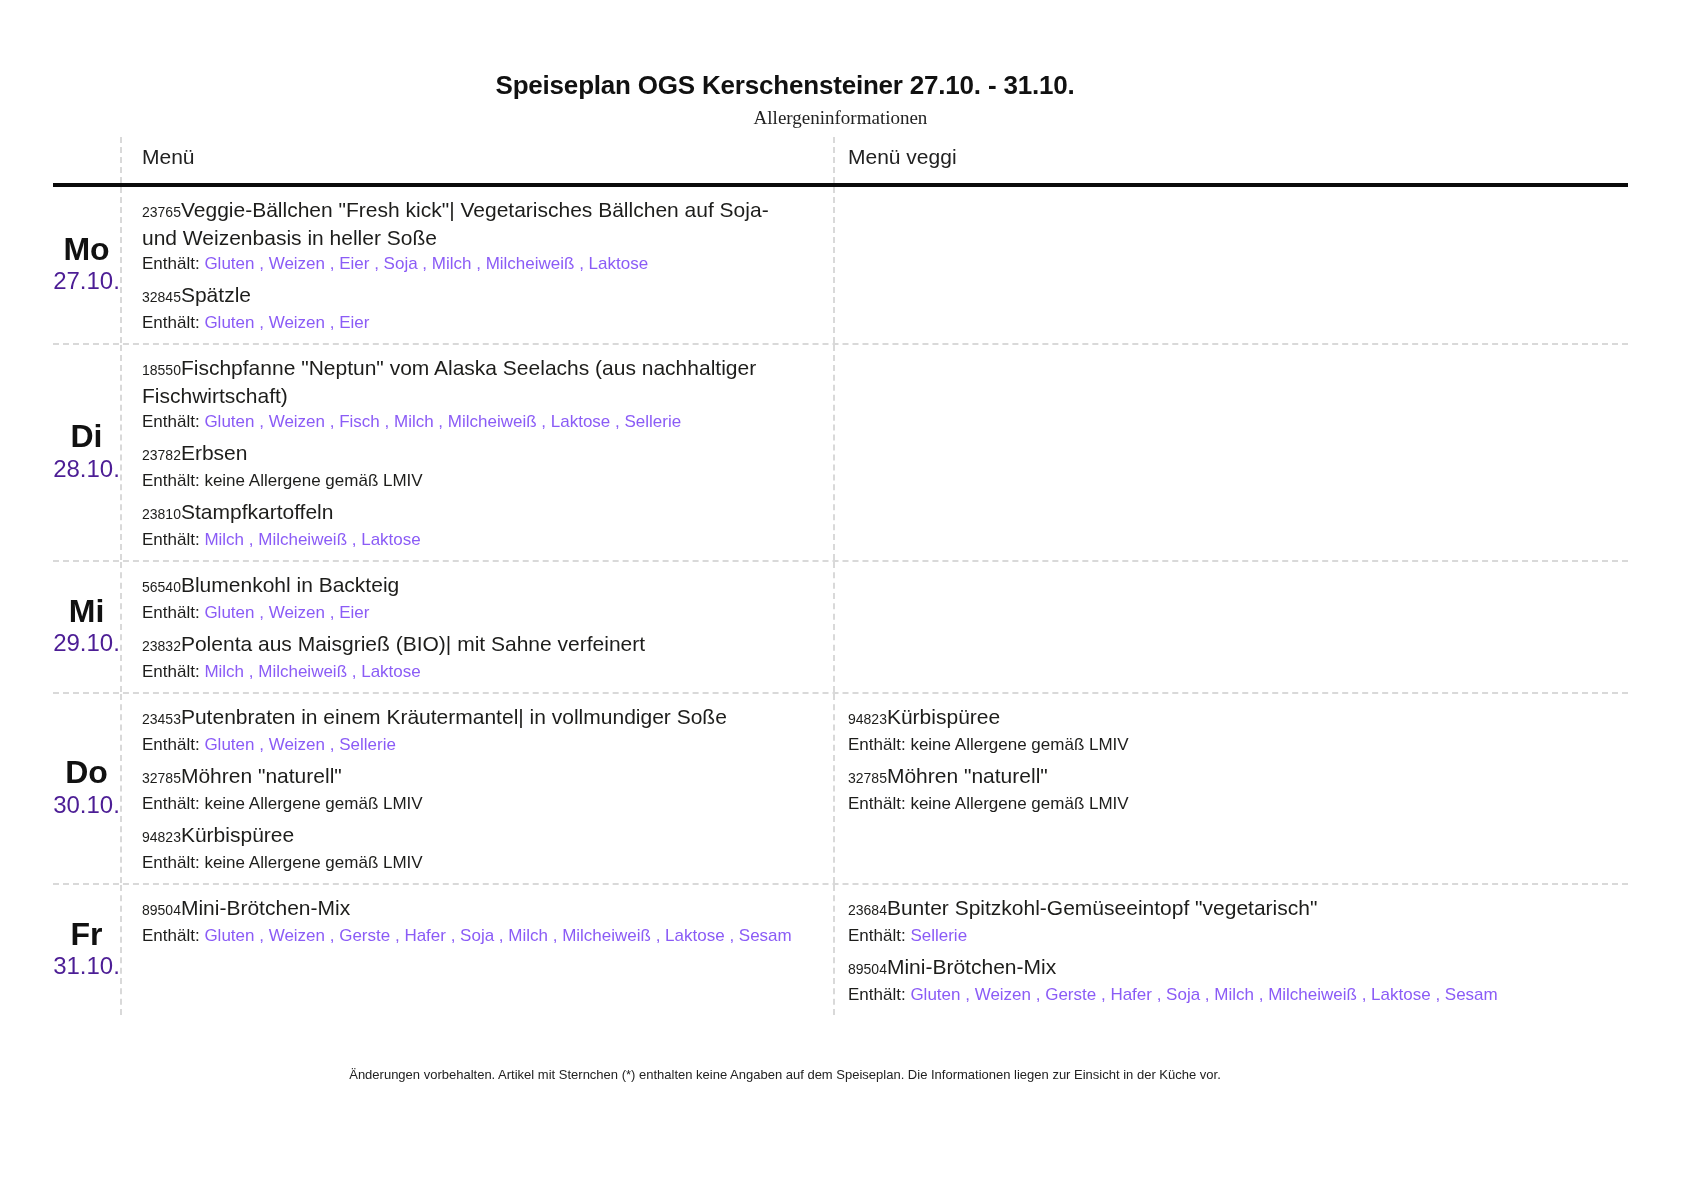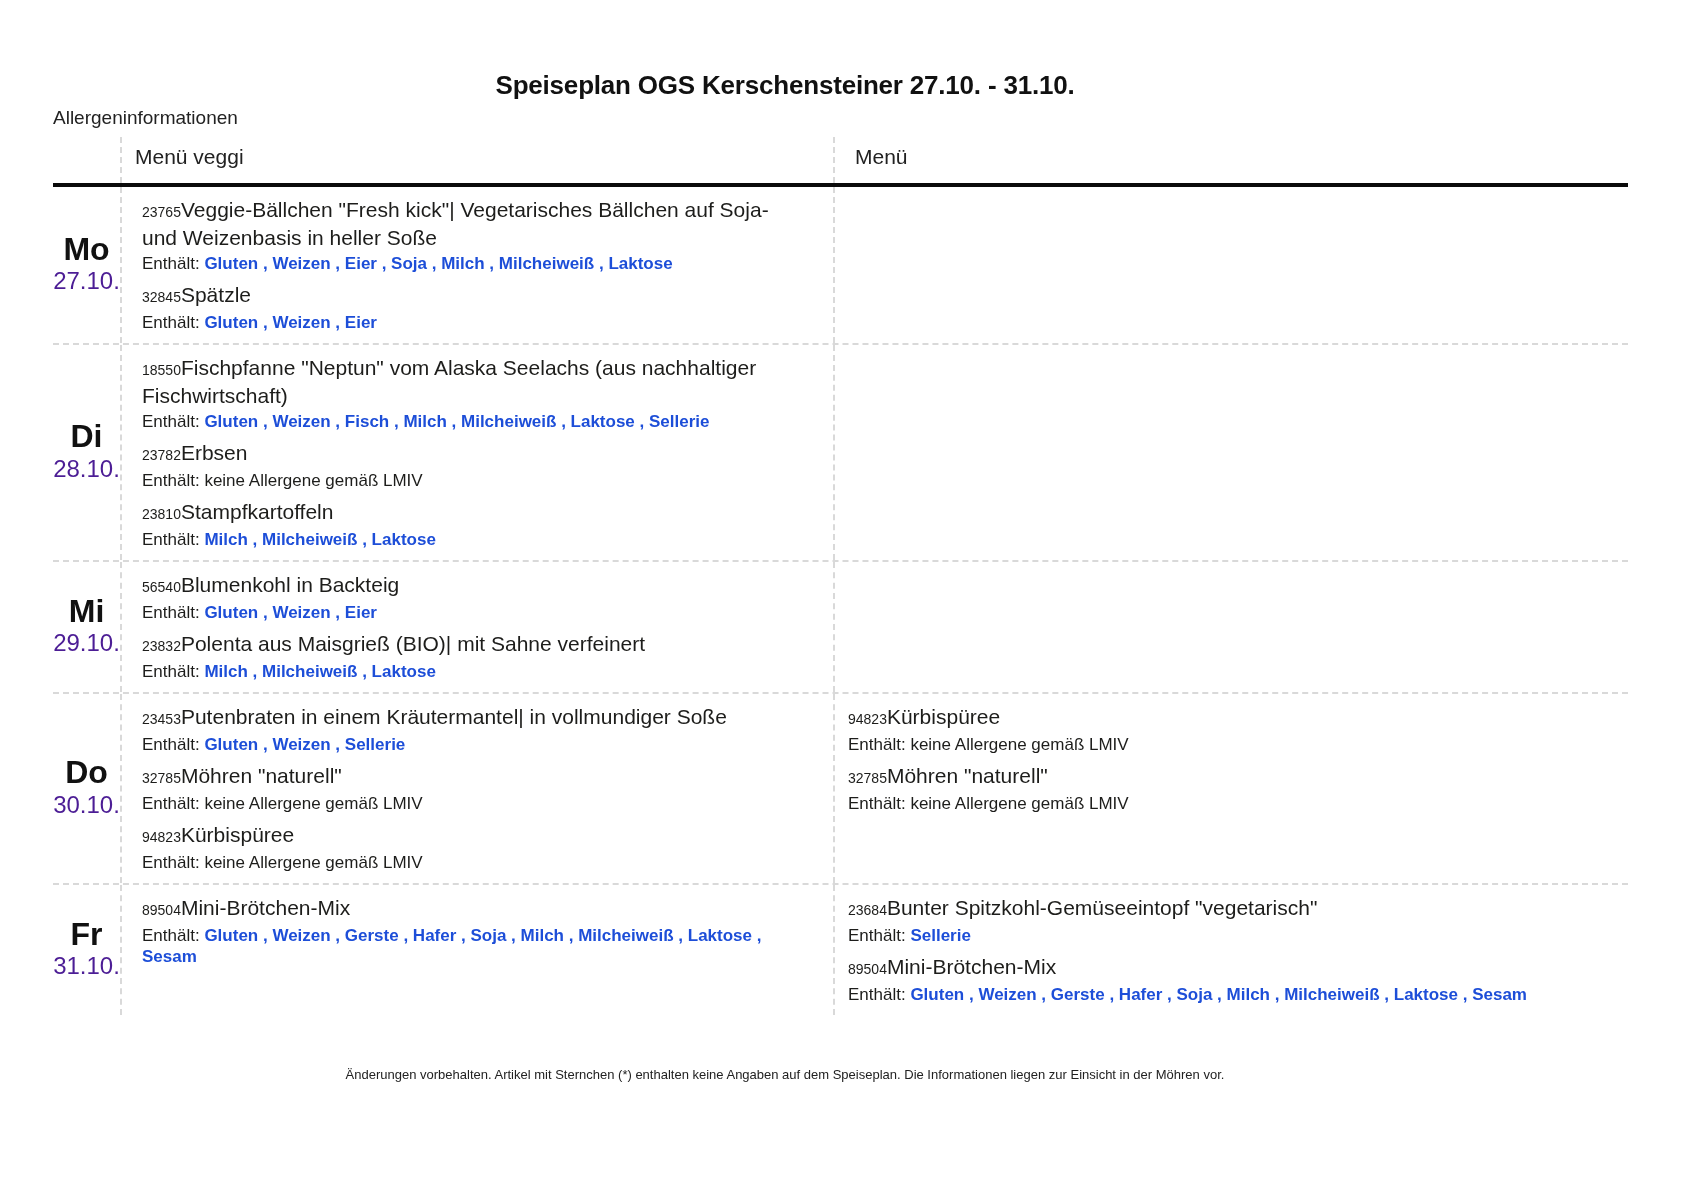--- a/index.html
+++ b/index.html
@@ -17,24 +17,25 @@
     text-align: center;
     font-size: 26px;
     font-weight: bold;
     color: #111;
     letter-spacing: -0.2px;
   }
   .allergen-link {
     width: 1575px;
     margin-left: 53px;
     margin-top: 6px;
-    text-align: left;
+    text-align: center;
     font-size: 19px;
     color: #222;
     cursor: pointer;
+    font-family: Liberation Serif, serif;
   }
 
   .plan-table { width: 1575px; margin-left: 53px; margin-top: 8px; }
 
   .row { display: grid; grid-template-columns: 67px 713px 795px; }
 
   .header-row { border-bottom: 4px solid #0a0a0a; }
   .colhead {
     font-size: 21px;
     color: #222;
@@ -57,43 +58,43 @@
     padding: 10px 24px 10px 20px;
     display: flex; flex-direction: column;
     gap: 8px;
     border-left: 2px dashed #d9d9d9;
   }
   .veggi-cell { padding-left: 13px; }
 
   .name-line { font-size: 21px; line-height: 26px; color: #1d1d1b; }
   .item-id { font-size: 14px; }
   .ent-line { font-size: 17px; line-height: 21px; margin-top: 2px; color: #1d1d1b; }
-  .allergens { font-weight: bold; color: #1d4ed8; }
+  .allergens { font-weight: normal; color: #8b5cf6; }
   .allergens.plain { font-weight: normal; color: #1d1d1b; }
 
   .footer {
     width: 1570px;
     margin-top: 52px;
     text-align: center;
     font-size: 13px;
     color: #222;
   }
 </style>
 </head>
 <body>
 
 <div class="page">
   <div class="title">Speiseplan OGS Kerschensteiner 27.10. - 31.10.</div>
   <div class="allergen-link">Allergeninformationen</div>
 
   <div class="plan-table">
     <div class="row header-row">
       <div class="day-head"></div>
+      <div class="colhead menu-head">Menü</div>
       <div class="colhead veggi-head">Menü veggi</div>
-      <div class="colhead menu-head">Menü</div>
     </div>
     <div id="rows">
   <div class="row">
     <div class="day-cell">
       <div class="day-abbr">Mo</div>
       <div class="day-date">27.10.</div>
     </div>
     <div class="cell menu-cell">
   <div class="item">
     <div class="name-line"><span class="item-id">23765</span><span class="item-name">Veggie-Bällchen "Fresh kick"| Vegetarisches Bällchen auf Soja- und Weizenbasis in heller Soße</span></div>
@@ -205,14 +206,14 @@
 
   <div class="item">
     <div class="name-line"><span class="item-id">89504</span><span class="item-name">Mini-Brötchen-Mix</span></div>
     <div class="ent-line"><span class="ent-label">Enthält:</span> <span class="allergens">Gluten , Weizen , Gerste , Hafer , Soja , Milch , Milcheiweiß , Laktose , Sesam</span></div>
   </div>
 </div>
   </div>
 </div>
   </div>
 
-  <div class="footer">Änderungen vorbehalten. Artikel mit Sternchen (*) enthalten keine Angaben auf dem Speiseplan. Die Informationen liegen zur Einsicht in der Möhren vor.</div>
+  <div class="footer">Änderungen vorbehalten. Artikel mit Sternchen (*) enthalten keine Angaben auf dem Speiseplan. Die Informationen liegen zur Einsicht in der Küche vor.</div>
 </div>
 
 </body></html>

